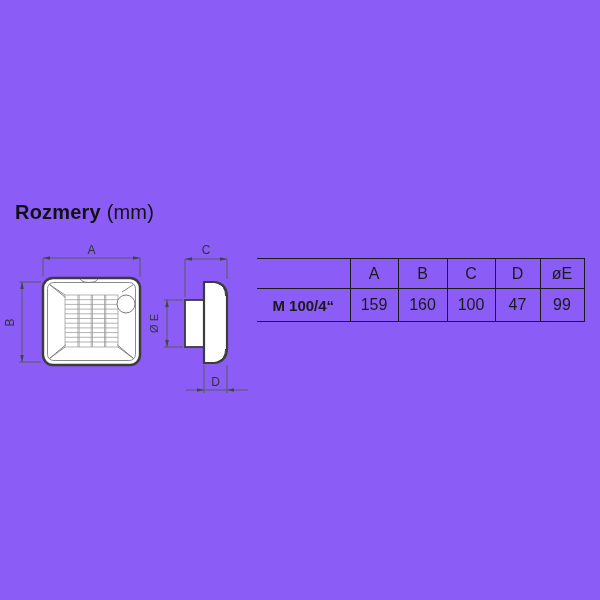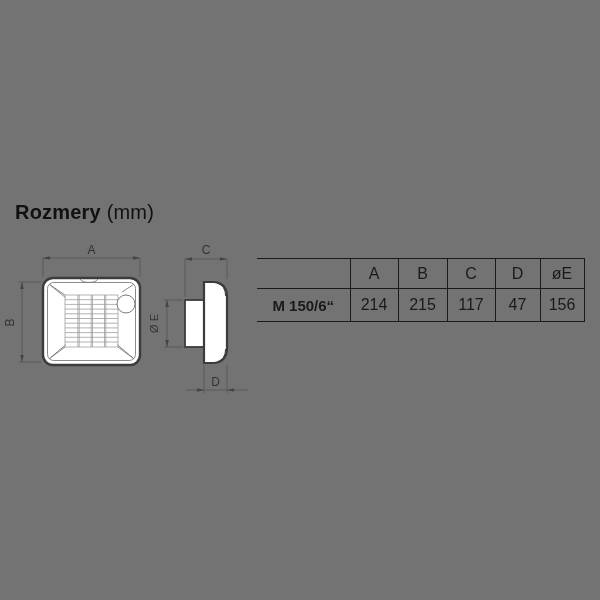--- a/index.html
+++ b/index.html
@@ -1,17 +1,17 @@
 <!DOCTYPE html>
 <html><head>
 <meta charset="utf-8">
 <style>
   html,body { margin:0; padding:0; background:#fff; }
   .page {
-    position:relative; width:600px; height:600px; background:#737373;
+    position:relative; width:600px; height:600px; background:#8b5cf6;
     font-family:"Liberation Sans", sans-serif; overflow:hidden;
   }
   .title { position:absolute; left:15px; top:201px; font-size:20px; color:#111; letter-spacing:0.2px; }
   .title .main { font-weight:bold; }
   .title .unit { font-weight:normal; }
 
   svg.diagram { position:absolute; left:0; top:235px; }
   .outline  { fill:#ffffff; stroke:#3c3c3c; }
   .thick    { stroke-width:2.4; }
   .mid      { stroke-width:1.8; }
@@ -130,24 +130,24 @@
           <th></th>
           <th>A</th>
           <th>B</th>
           <th>C</th>
           <th>D</th>
           <th>øE</th>
         </tr>
       </thead>
       <tbody>
         <tr>
-          <td class="row-label">M 150/6“</td>
-          <td class="value">214</td>
-          <td class="value">215</td>
-          <td class="value">117</td>
+          <td class="row-label">M 100/4“</td>
+          <td class="value">159</td>
+          <td class="value">160</td>
+          <td class="value">100</td>
           <td class="value">47</td>
-          <td class="value">156</td>
+          <td class="value">99</td>
         </tr>
       </tbody>
     </table>
   </div>
 
 </div>
 
 </body></html>

